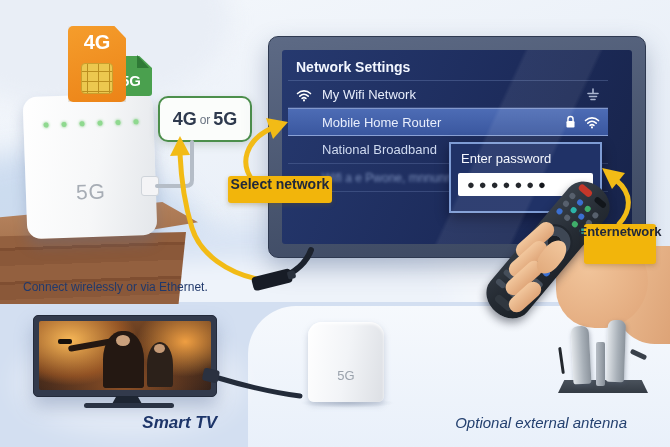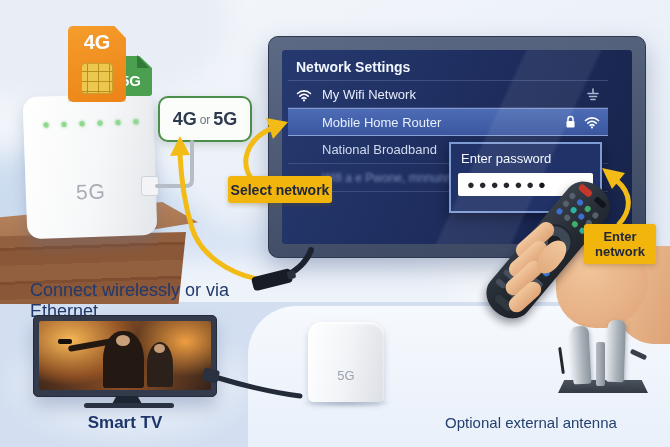--- a/index.html
+++ b/index.html
@@ -104,45 +104,45 @@
   .pwd-input{position:absolute;left:7px;top:29px;width:135px;height:23px;background:#fff;
              border-radius:2px;color:#14171c;font-size:13px;letter-spacing:4px;
              line-height:23px;padding-left:9px;}
   .pwd-lock{position:absolute;right:6px;top:5px;}
 
   
   svg.overlay{position:absolute;left:0;top:0;z-index:5;pointer-events:none;}
 
   
   .gold{background:#F2B50B;color:#20283a;font-weight:bold;border-radius:3px;
-        display:flex;align-items:center;justify-content:center;
+        display:flex;align-items:flex-start;justify-content:center;
         box-shadow:0 2px 5px rgba(120,90,10,.3);z-index:6;}
   .lbl-select{left:228px;top:176px;width:104px;height:27px;font-size:14px;}
   .lbl-enter{left:584px;top:224px;width:72px;height:40px;font-size:13px;
-             flex-direction:column;line-height:15px;z-index:9;}
+             flex-direction:row;line-height:15px;z-index:9;}
 
   
   .wrist{left:612px;top:246px;width:85px;height:98px;z-index:6;
          background:linear-gradient(110deg,#eec096,#d89b6e);border-radius:40% 30% 0 50%;}
   .palm{left:556px;top:236px;width:92px;height:92px;z-index:6;
         background:radial-gradient(circle at 35% 35%,#f1c49a,#dfa477);
         border-radius:48% 52% 55% 45%;}
   .remote{left:524px;top:169px;width:48px;height:162px;z-index:7;
           transform:rotate(40deg);border-radius:24px/20px;
           background:linear-gradient(100deg,#3a424c 0%,#252b33 55%,#1b2026 100%);
           box-shadow:2px 4px 8px rgba(20,25,40,.45);}
   .rb{position:absolute;border-radius:50%;}
   .finger{position:absolute;height:16px;border-radius:9px;z-index:8;
           background:linear-gradient(#f2c79d,#dfa578);}
   .thumb{left:541px;top:238px;width:21px;height:38px;z-index:8;
          background:linear-gradient(#f2c79d,#e2ab7d);border-radius:50%/42%;
          transform:rotate(38deg);}
 
   
-  .caption{left:30px;top:280px;width:240px;font-size:18px;font-weight:500;color:#21396b;}
+  .caption{left:23px;top:280px;width:240px;font-size:12px;font-weight:500;color:#21396b;}
 
   
   .smart-tv{left:33px;top:315px;width:184px;height:82px;border-radius:5px;
             background:#323a4c;border:1px solid #232a3a;z-index:4;
             box-shadow:0 10px 18px rgba(100,120,160,.4);}
   .scene{position:absolute;left:5px;top:5px;right:5px;bottom:6px;overflow:hidden;border-radius:2px;
          background:radial-gradient(90px 60px at 18% 28%,rgba(255,190,90,.95),rgba(200,110,40,.4) 60%,transparent 75%),
                     radial-gradient(70px 50px at 85% 30%,rgba(255,170,70,.9),transparent 70%),
                     radial-gradient(120px 70px at 50% 95%,rgba(150,85,40,.9),transparent 75%),
                     linear-gradient(175deg,#7a4a26 0%,#5a341c 45%,#31201a 100%);}
@@ -177,21 +177,21 @@
   .ant-p1{left:572px;top:326px;height:58px;transform:rotate(-3deg);}
   .ant-p2{left:607px;top:320px;height:62px;transform:rotate(2deg);}
   .ant-pole{left:596px;top:342px;width:9px;height:44px;z-index:6;border-radius:2px;
             background:linear-gradient(90deg,#b8bec6,#878f98);}
   .ant-leg{width:5px;background:#2c3239;z-index:6;}
   .ant-whip{left:560px;top:347px;width:3px;height:27px;background:#23282e;z-index:6;
             transform:rotate(-8deg);border-radius:2px;}
   .ant-arm{left:630px;top:352px;width:17px;height:5px;background:#39404a;z-index:6;
            transform:rotate(25deg);border-radius:2px;}
 
-  .b-label{z-index:6;text-align:center;color:#24406f;font-size:15px;font-weight:500;}
+  .b-label{z-index:6;text-align:right;color:#24406f;font-size:15px;font-weight:500;font-style:italic;}
   .b-label.strong{font-weight:bold;font-size:17px;color:#1d3569;}
 </style>
 </head>
 <body>
 
 <div class="stage">
 
   <div class="abs bg-blob1"></div>
   <div class="abs bg-wave1"></div>
   <div class="abs bg-wave2"></div>

